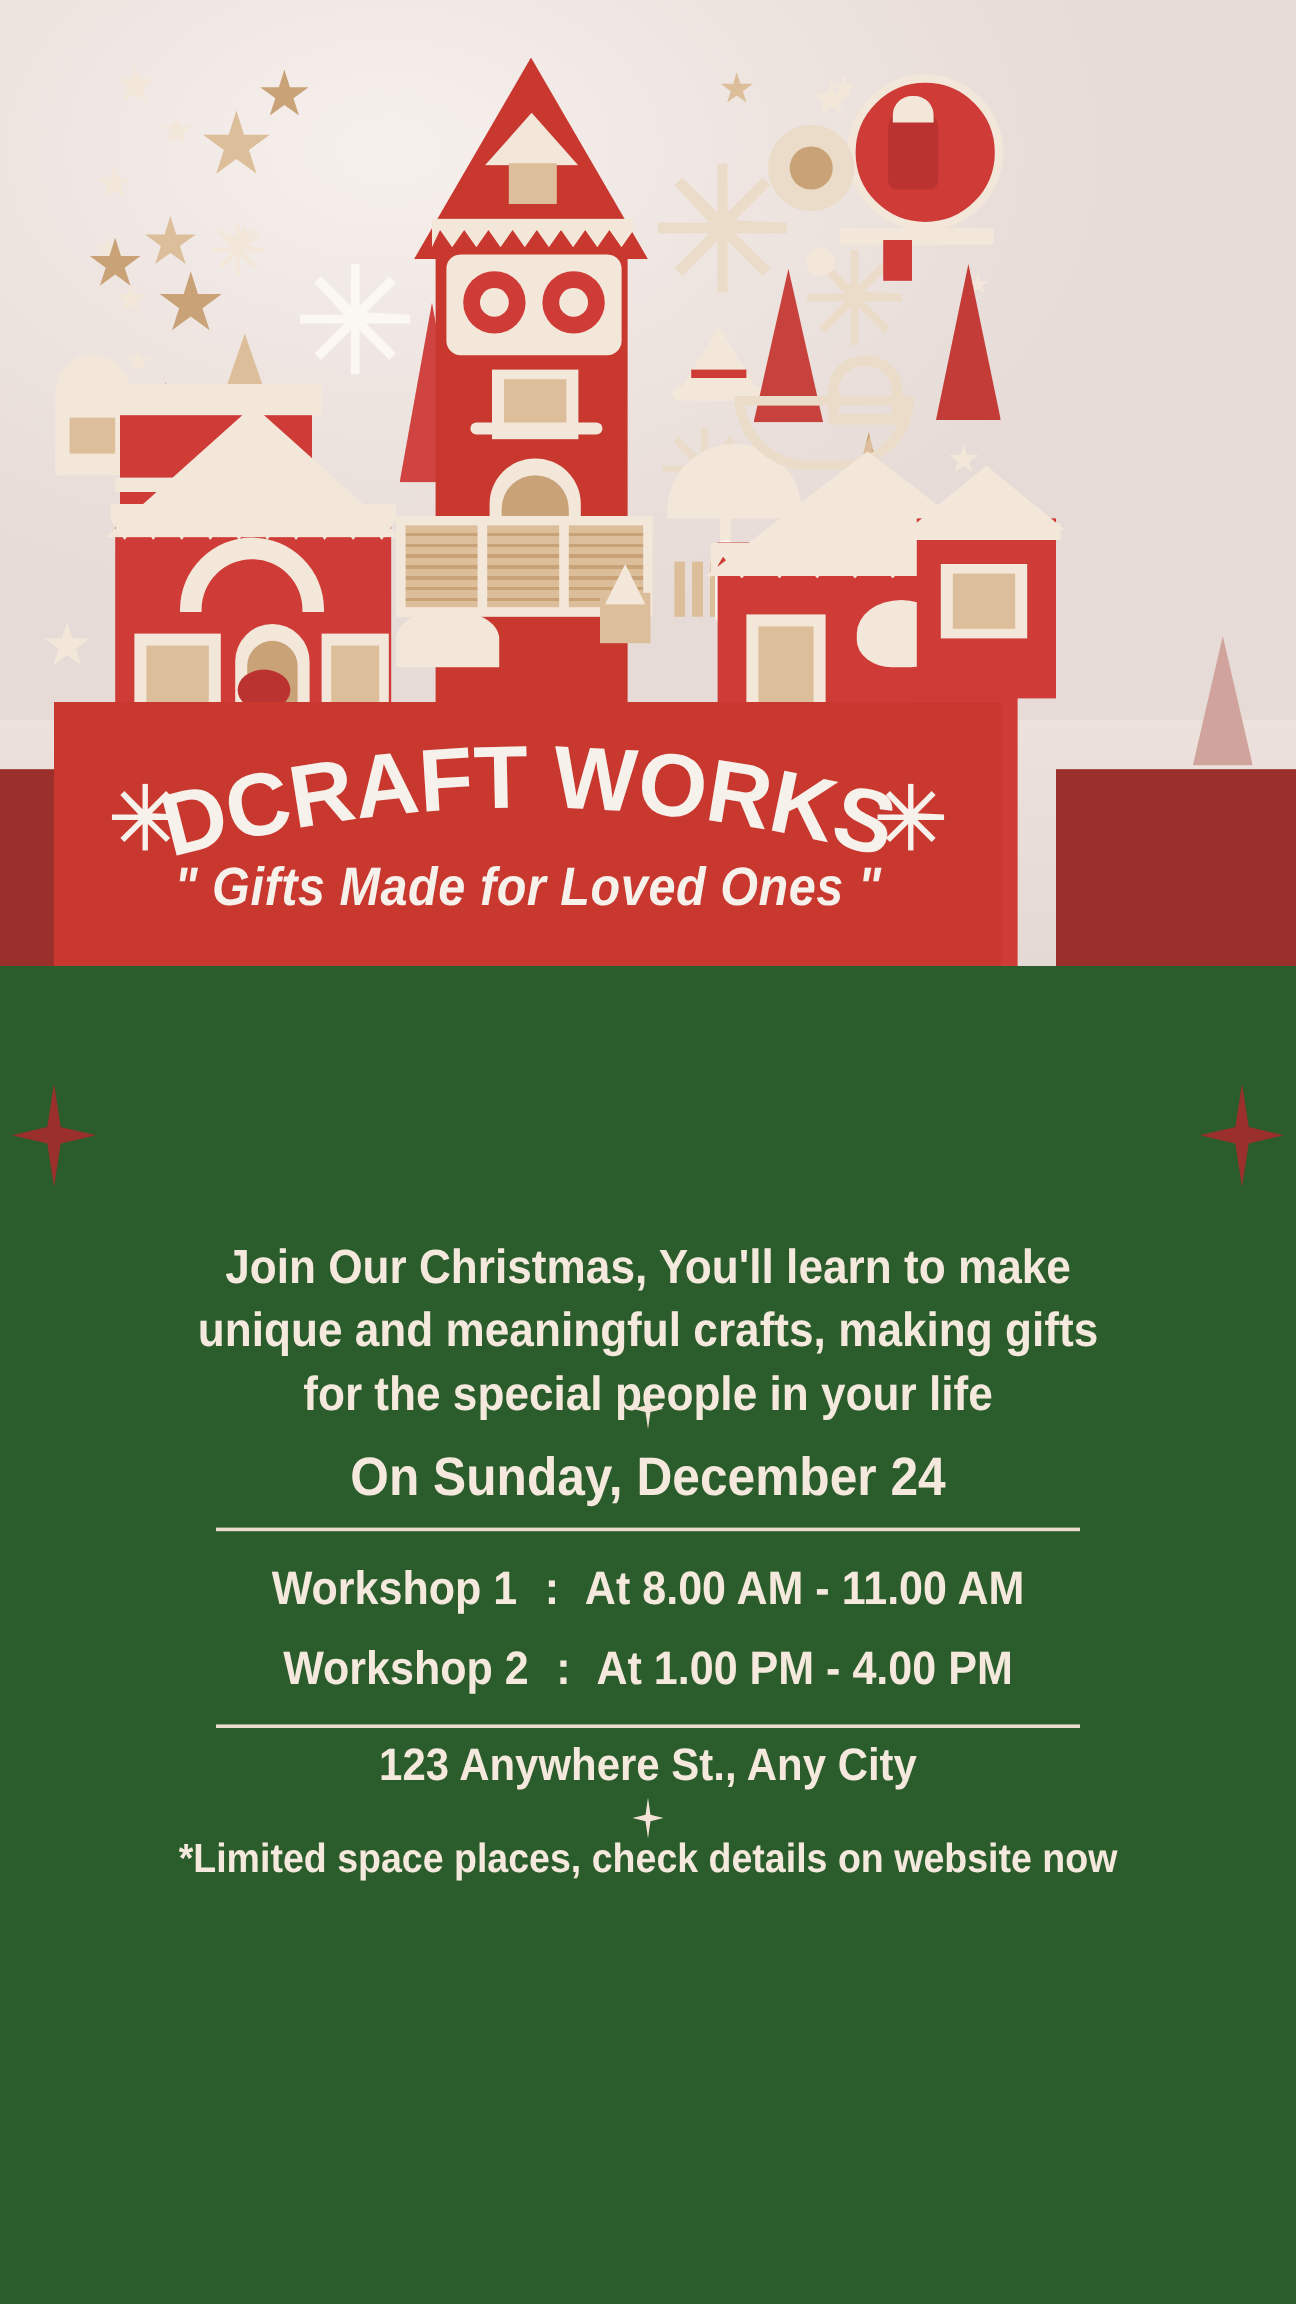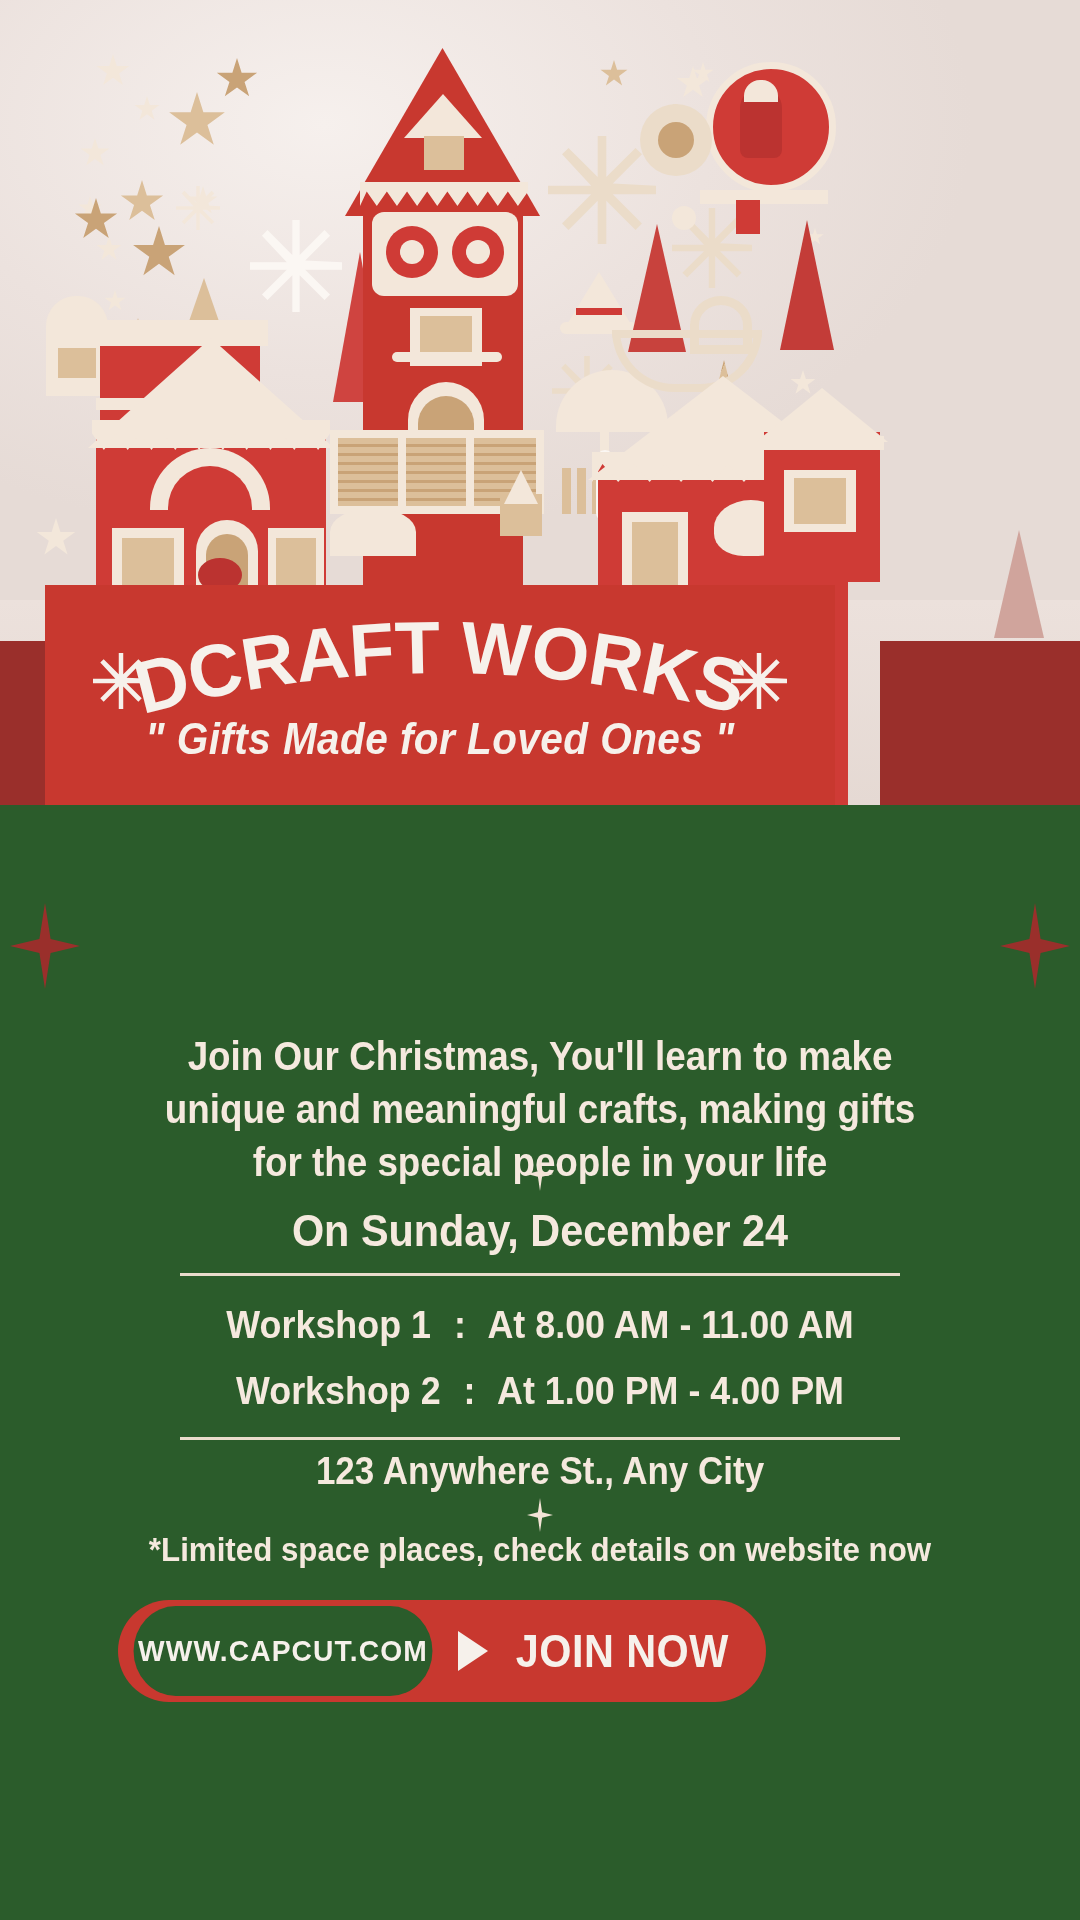--- a/index.html
+++ b/index.html
@@ -347,21 +347,14 @@
     </div>
 
     <div class="rule" style="top:632px;"></div>
 
     <div class="txt addr">123 Anywhere St., Any City</div>
 
     <div class="divstar diamond4" style="top:693px;"></div>
 
     <div class="txt note">*Limited space places, check details on website now</div>
 
-    <div class="cta">
-      <div class="cta-url">WWW.CAPCUT.COM</div>
-      <div class="cta-join">
-        <div class="cta-play"></div>
-        <span>JOIN NOW</span>
-      </div>
-    </div>
   </div>
 </div>
 
 </body></html>

